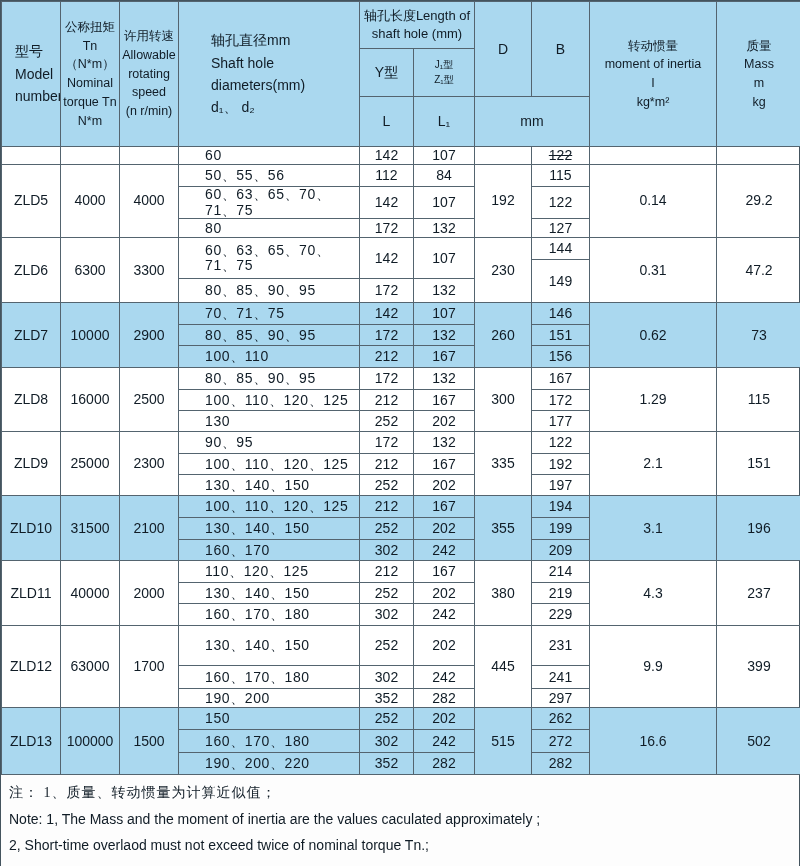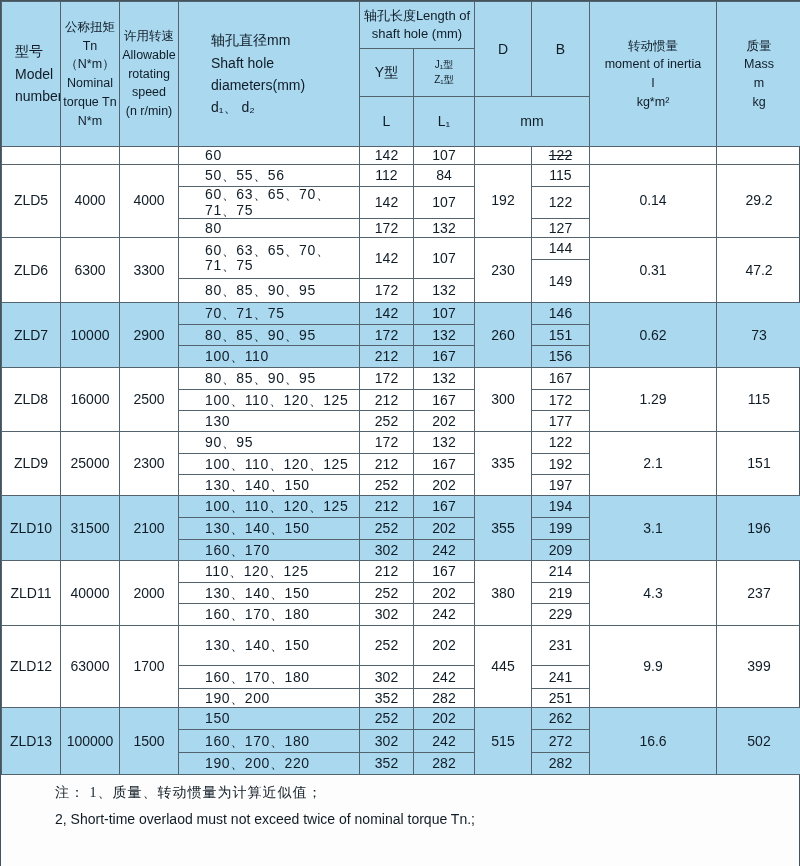--- a/index.html
+++ b/index.html
@@ -40,21 +40,21 @@
   th.len-h   { font-size:13px; line-height:1.4;text-align:center; }
   th.big     { font-size:14px; }
   tbody td.diam { text-align:left; padding-left:26px; letter-spacing:0.6px; }
   tbody.hl td   { background:#aad8ef; }
   .strike { text-decoration:line-through; }
   .notes {
     height:102px;
     padding:5px 0 0 8px;
     background:#fdfdfd;
   }
-  .note { line-height:26px; font-size:14px;margin-left:46px; }
+  .note { line-height:26px; font-size:14px; }
   .note.zh { font-family:"Liberation Serif","DejaVu Serif",serif; letter-spacing:1px; }
 </style>
 </head>
 <body>
 
 <div class="page">
   <table>
     <colgroup>
       <col style="width:59px">
         <col style="width:59px">
@@ -327,21 +327,21 @@
       <tr style="height:23px">
         <td class="diam">160、170、180</td>
         <td>302</td>
         <td>242</td>
         <td>241</td>
       </tr>
       <tr style="height:19px">
         <td class="diam">190、200</td>
         <td>352</td>
         <td>282</td>
-        <td>251</td>
+        <td>297</td>
       </tr>
     </tbody>
 
     <tbody class="hl">
       <tr style="height:22px">
         <td rowspan="3">ZLD13</td>
         <td rowspan="3">100000</td>
         <td rowspan="3">1500</td>
         <td class="diam">150</td>
         <td>252</td>
@@ -361,15 +361,16 @@
         <td class="diam">190、200、220</td>
         <td>352</td>
         <td>282</td>
         <td>282</td>
       </tr>
     </tbody>
   </table>
 
   <div class="notes">
     <div class="note zh">注：  1、质量、转动惯量为计算近似值；</div>
+    <div class="note">Note: 1, The Mass and the moment of inertia are the values caculated approximately  ;</div>
     <div class="note">2, Short-time overlaod must not exceed twice of nominal torque Tn.;</div>
   </div>
 </div>
 
 </body></html>

